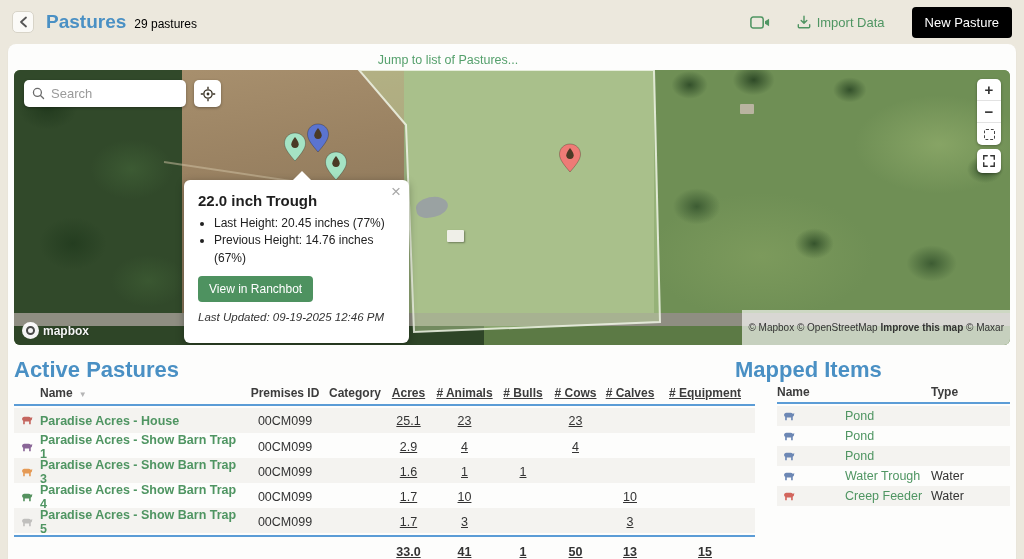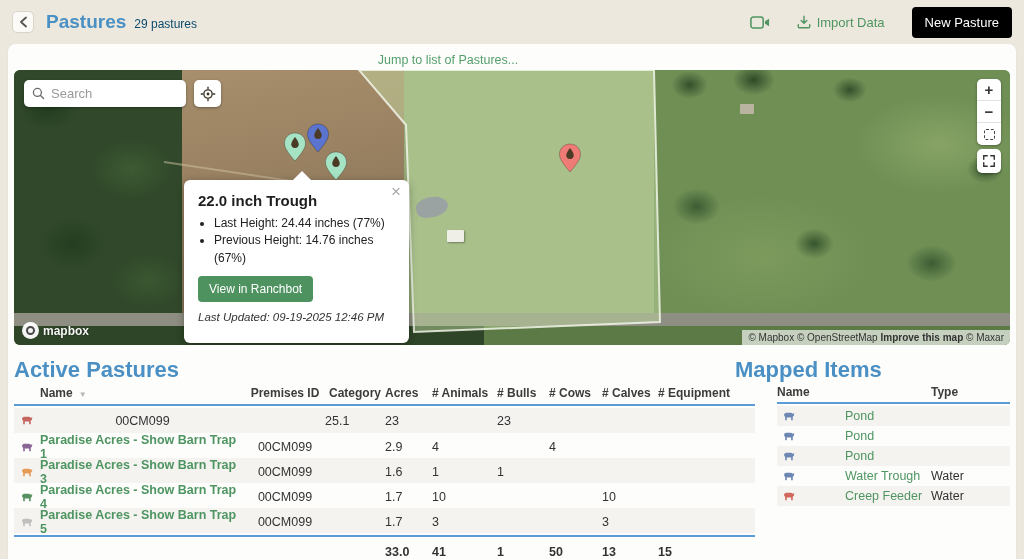--- a/index.html
+++ b/index.html
@@ -3,21 +3,21 @@
 <meta charset="utf-8">
 <style>
   * { margin:0; padding:0; box-sizing:border-box; }
   html,body { width:1024px; height:559px; }
   body { font-family:"Liberation Sans", sans-serif; background:#ece8dd; position:relative; overflow:hidden; }
 
   
   .topbar { position:absolute; left:0; top:0; width:1024px; height:44px; display:flex; align-items:center; padding:0 12px; }
   .back-btn { width:22px; height:22px; background:#fbfaf7; border:1px solid #d8d4c8; border-radius:5px; display:flex; align-items:center; justify-content:center; color:#555; cursor:pointer; }
   .page-title { color:#4a90c4; font-size:19px; font-weight:bold; margin-left:12px; }
-  .page-count { color:#0c4a6e; font-size:12px; margin-left:8px; margin-top:4px; }
+  .page-count { color:#000000; font-size:12px; margin-left:8px; margin-top:4px; }
   .topbar-right { margin-left:auto; display:flex; align-items:center; gap:27px; }
   .import-link { color:#4f9562; font-size:13px; display:flex; align-items:center; gap:6px; cursor:pointer; }
   .new-pasture-btn { background:#000000; color:#fff; font-size:13px; border:none; border-radius:4px; padding:8px 13px; cursor:pointer; }
 
   
   .card { position:absolute; left:8px; top:44px; width:1008px; height:515px; background:#fdfdfc; border-radius:8px 8px 0 0; box-shadow:0 1px 2px rgba(0,0,0,0.06); }
   .jump-link { position:absolute; left:0; top:53px; width:896px; text-align:center; color:#55a06c; font-size:12.5px; cursor:pointer; }
 
   
   .map { position:absolute; left:14px; top:70px; width:996px; height:275px; border-radius:6px; overflow:hidden; background:#7d9b63; }
@@ -73,33 +73,33 @@
   .popup-sub { color:#1f1f1f; font-size:15px; font-weight:bold; margin-bottom:6px; }
   .popup-bullets { list-style:disc; margin-left:16px; color:#222; font-size:12px; line-height:1.45; }
   .popup-btn { background:#4e9260; color:#fff; border:none; border-radius:4px; font-size:12px; padding:6px 11px; margin-top:9px; cursor:pointer; }
   .popup-updated { font-style:italic; color:#333; font-size:11.5px; margin-top:9px; }
 
   
   .mapbox-logo { position:absolute; left:8px; bottom:6px; display:flex; align-items:center; gap:4px; opacity:0.95; cursor:pointer; }
   .mapbox-logo .circ { width:17px; height:17px; border-radius:50%; background:#fff; display:flex; align-items:center; justify-content:center; }
   .mapbox-logo .circ span { width:9px; height:9px; border-radius:50%; border:2px solid #4a4a4a; display:block; }
   .mapbox-logo .word { color:#fff; font-size:12px; font-weight:bold; text-shadow:0 0 2px rgba(0,0,0,0.6); }
-  .attrib { position:absolute; right:0; bottom:0; background:rgba(255,255,255,0.65); font-size:10px; color:#333; padding:2px 6px; }
+  .attrib { position:absolute; right:0; bottom:0; background:rgba(255,255,255,0.65); font-size:10px; color:#333; padding:12px 6px; }
   .attrib b { cursor:pointer; }
 
   
   .section-title { position:absolute; color:#4a90c4; font-size:22px; font-weight:bold; }
   .ap-table { position:absolute; left:14px; top:384px; width:741px; font-size:12.5px; color:#333; }
   .grid-ap { display:grid; grid-template-columns:26px 205px 80px 60px 47px 65px 52px 53px 56px 94px; align-items:center; }
   .ap-head { height:18px; font-weight:bold; font-size:12px; color:#3c3c3c; }
   .blue-line { height:2px; background:#5b9cd6; margin:2px 0; }
   .ap-row { height:25px; cursor:pointer; }
   .ap-rows .ap-row:nth-child(odd) { background:#f4f3f0; }
   .ap-name { color:#4f9562; font-weight:bold; font-size:12.5px; }
-  .cell-r { text-align:left; }
+  .cell-r { text-align:center;text-decoration:underline; }
   .cell-c { text-align:center; }
   .icon-cell { display:flex; justify-content:center; align-items:center; }
   .ap-totals { height:25px; font-weight:bold; }
   .sort-caret { color:#b5b5b5; font-size:8px; margin-left:6px; }
 
   .mi-table { position:absolute; left:777px; top:384px; width:233px; font-size:12.5px; color:#333; }
   .grid-mi { display:grid; grid-template-columns:24px 130px 79px; align-items:center; }
   .mi-head { height:16px; font-weight:bold; font-size:12px; color:#3c3c3c; }
   .mi-row { height:20px; cursor:pointer; }
   .mi-rows .mi-row:nth-child(odd) { background:#f4f3f0; }
@@ -204,21 +204,21 @@
     <svg width="14" height="14" viewBox="0 0 16 16" stroke="#333" stroke-width="1.6" fill="none" stroke-linecap="round">
         <path d="M6 2H2v4 M10 2h4v4 M6 14H2v-4 M10 14h4v-4"></path>
       </svg>
   </div>
 
   <div class="popup">
     <div class="popup-arrow"></div>
     <div class="popup-close">×</div>
     <div class="popup-sub">22.0 inch Trough</div>
     <ul class="popup-bullets" id="popup-bullets">
-        <li>Last Height: 24.44 inches (77%)</li>
+        <li>Last Height: 20.45 inches (77%)</li>
         <li>Previous Height: 14.76 inches (67%)</li>
       </ul>
     <button class="popup-btn">View in Ranchbot</button>
     <div class="popup-updated">Last Updated: 09-19-2025 12:46 PM</div>
   </div>
 
   <div class="mapbox-logo">
     <span class="circ">
         <span></span>
       </span>
@@ -248,20 +248,21 @@
     <div class="cell-r"># Equipment</div>
   </div>
   <div class="blue-line"></div>
   <div class="ap-rows" id="ap-rows">
       <div class="grid-ap ap-row">
         <div class="icon-cell">
           <svg viewBox="0 0 24 24" width="13" height="13" fill="#c4655e">
             <path d="M21 6l-3 .9C17 5.7 15.6 5 14 5H6C3.8 5 2 6.8 2 9c0 1.5.8 2.8 2 3.4V19h3v-5h8v5h3v-6.4l2-2.1L21 6z"></path>
           </svg>
         </div>
+        <div class="ap-name">Paradise Acres - House</div>
         <div class="cell-c">00CM099</div>
         <div class="cell-c"></div>
         <div class="cell-r">25.1</div>
         <div class="cell-r">23</div>
         <div class="cell-r"></div>
         <div class="cell-r">23</div>
         <div class="cell-r"></div>
         <div class="cell-r"></div>
       </div>
       <div class="grid-ap ap-row">

